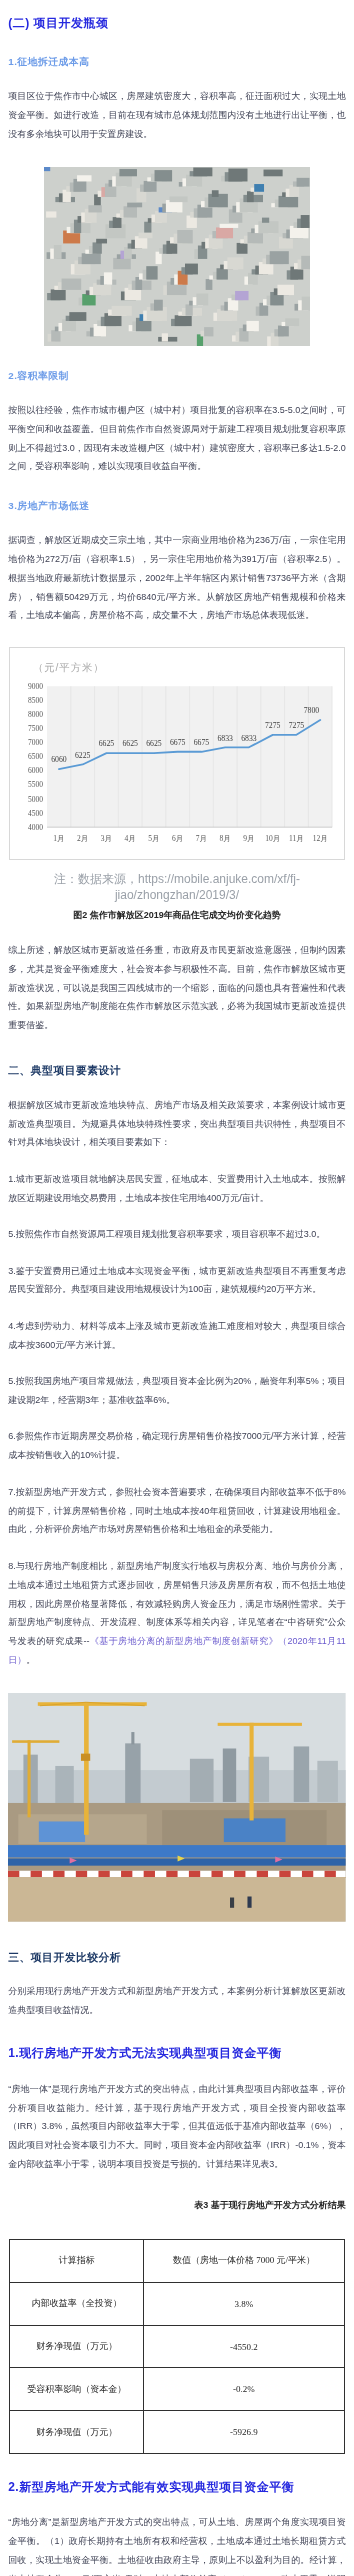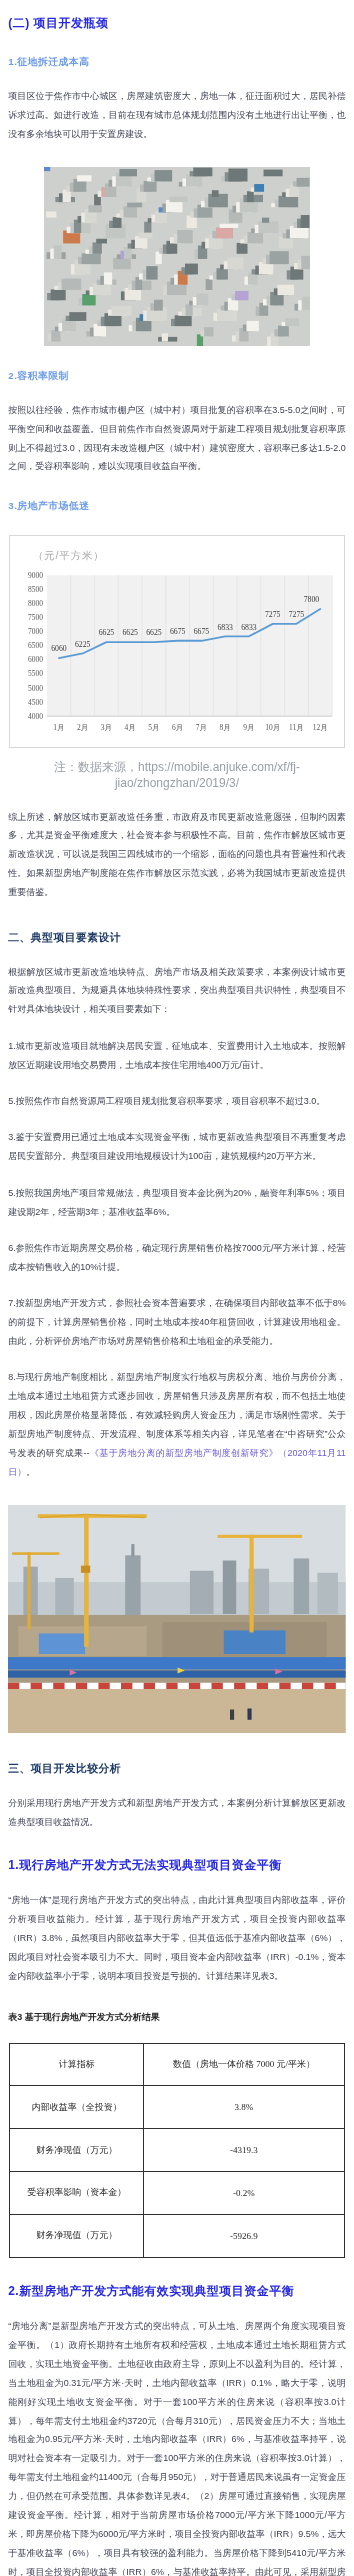--- a/index.html
+++ b/index.html
@@ -18,33 +18,33 @@
   .fig-center { width:266px; margin:23px auto; }
   .fig-full { width:100%; margin:23px 0; }
   svg.ph { display:block; width:100%; height:auto; }
 
   .chart-box { border:0.5px solid #d8d8d8; background:#ffffff; padding:13.4px 7.2px 6.2px; margin:21.6px 1px 8.2px; }
   .chart-title { color:#a6a6a6; font-size:10.3px; margin:0 0 5.2px 15.5px; letter-spacing:1px; }
   #price-chart-svg { width:100%; display:block; }
   .chart-note { text-align:center; color:#9aa0a8; font-size:12px; margin:11.3px 0 7.2px; }
   .fig-caption { text-align:center; color:#262626; font-weight:bold; font-size:9px; margin:2.1px 0 18.5px; }
 
-  .tbl-caption { text-align:left; color:#262626; font-weight:bold; font-size:9px; margin:25px 0 19px; }
+  .tbl-caption { text-align:right; color:#262626; font-weight:bold; font-size:9px; margin:25px 0 27px; }
   table.data { width:calc(100% - 2.1px); margin:0 auto 6.2px; border-collapse:collapse; font-family:"Liberation Serif", serif; }
   table.data th, table.data td { border:0.8px solid #2f2f2f; text-align:center; padding:14.4px 3.1px; font-size:9px; color:#1d1d1d; }
   table.data th { font-weight:normal; }
 </style>
 </head>
 <body>
 
 <div class="page">
 
   <h3 class="h-blue first">(二) 项目开发瓶颈</h3>
   <h4 class="h-light">1.征地拆迁成本高</h4>
-  <p class="body">项目区位于焦作市中心城区，房屋建筑密度大，房地一体，征迁面积过大，居民补偿诉求过高。如进行改造，目前在现有城市总体规划范围内没有土地进行出让平衡，也没有多余地块可以用于安置房建设。</p>
+  <p class="body">项目区位于焦作市中心城区，房屋建筑密度大，容积率高，征迁面积过大，实现土地资金平衡。如进行改造，目前在现有城市总体规划范围内没有土地进行出让平衡，也没有多余地块可以用于安置房建设。</p>
 
   <figure class="fig-center">
     <svg class="ph" id="img1-svg" viewBox="0 0 515 348" preserveAspectRatio="none">
       <rect width="515" height="348" fill="#cdd0cc"></rect>
     <rect x="0" y="0" width="12" height="8" fill="#5b89c9"></rect>
         <rect x="97" y="53" width="13" height="25" fill="#6f7878"></rect>
         <rect x="194" y="106" width="14" height="22" fill="#848e8e"></rect>
         <rect x="291" y="159" width="15" height="19" fill="#c3c7c3"></rect>
         <rect x="388" y="212" width="16" height="16" fill="#f4f2ec"></rect>
         <rect x="485" y="265" width="17" height="13" fill="#9aa2a2"></rect>
@@ -282,20 +282,21 @@
         <rect x="489" y="21" width="25" height="17" fill="#9aa2a2"></rect>
         <rect x="86" y="74" width="26" height="14" fill="#b5bab8"></rect>
         <rect x="183" y="127" width="27" height="11" fill="#d8d8d2"></rect>
       </svg>
   </figure>
 
   <h4 class="h-light">2.容积率限制</h4>
   <p class="body">按照以往经验，焦作市城市棚户区（城中村）项目批复的容积率在3.5-5.0之间时，可平衡空间和收益覆盖。但目前焦作市自然资源局对于新建工程项目规划批复容积率原则上不得超过3.0，因现有未改造棚户区（城中村）建筑密度大，容积率已多达1.5-2.0之间，受容积率影响，难以实现项目收益自平衡。</p>
 
   <h4 class="h-light">3.房地产市场低迷</h4>
+  <p class="body">据调查，解放区近期成交三宗土地，其中一宗商业用地价格为236万/亩，一宗住宅用地价格为272万/亩（容积率1.5），另一宗住宅用地价格为391万/亩（容积率2.5）。根据当地政府最新统计数据显示，2002年上半年辖区内累计销售73736平方米（含期房），销售额50429万元，均价6840元/平方米。从解放区房地产销售规模和价格来看，土地成本偏高，房屋价格不高，成交量不大，房地产市场总体表现低迷。</p>
 
   <div class="chart-box">
     <div class="chart-title">（元/平方米）</div>
     <svg id="price-chart-svg" viewBox="0 0 616 332">
         <rect x="58" y="12" width="550" height="272" fill="#f1f1f1"></rect>
         <line x1="103.83333333333334" y1="12" x2="103.83333333333334" y2="284" stroke="#dcdcdc" stroke-width="1"></line>
         <line x1="149.66666666666669" y1="12" x2="149.66666666666669" y2="284" stroke="#dcdcdc" stroke-width="1"></line>
         <line x1="195.5" y1="12" x2="195.5" y2="284" stroke="#dcdcdc" stroke-width="1"></line>
         <line x1="241.33333333333334" y1="12" x2="241.33333333333334" y2="284" stroke="#dcdcdc" stroke-width="1"></line>
         <line x1="287.16666666666663" y1="12" x2="287.16666666666663" y2="284" stroke="#dcdcdc" stroke-width="1"></line>
@@ -339,28 +340,30 @@
         <text x="310.08333333333337" y="125.47999999999999" text-anchor="middle" fill="#404040" font-size="15" font-family="&quot;Liberation Serif&quot;, serif">6675</text>
         <text x="355.9166666666667" y="125.47999999999999" text-anchor="middle" fill="#404040" font-size="15" font-family="&quot;Liberation Serif&quot;, serif">6675</text>
         <text x="401.75" y="116.88480000000001" text-anchor="middle" fill="#404040" font-size="15" font-family="&quot;Liberation Serif&quot;, serif">6833</text>
         <text x="447.5833333333333" y="116.88480000000001" text-anchor="middle" fill="#404040" font-size="15" font-family="&quot;Liberation Serif&quot;, serif">6833</text>
         <text x="493.4166666666667" y="92.84" text-anchor="middle" fill="#404040" font-size="15" font-family="&quot;Liberation Serif&quot;, serif">7275</text>
         <text x="539.25" y="92.84" text-anchor="middle" fill="#404040" font-size="15" font-family="&quot;Liberation Serif&quot;, serif">7275</text>
         <text x="583.0833333333334" y="64.28" text-anchor="end" fill="#404040" font-size="15" font-family="&quot;Liberation Serif&quot;, serif">7800</text>
       </svg>
   </div>
   <div class="chart-note">注：数据来源，https://mobile.anjuke.com/xf/fj-jiao/zhongzhan/2019/3/</div>
+  <div class="fig-caption">图2 焦作市解放区2019年商品住宅成交均价变化趋势</div>
 
   <p class="body">综上所述，解放区城市更新改造任务重，市政府及市民更新改造意愿强，但制约因素多，尤其是资金平衡难度大，社会资本参与积极性不高。目前，焦作市解放区城市更新改造状况，可以说是我国三四线城市的一个缩影，面临的问题也具有普遍性和代表性。如果新型房地产制度能在焦作市解放区示范实践，必将为我国城市更新改造提供重要借鉴。</p>
 
   <h2 class="h-main">二、典型项目要素设计</h2>
   <p class="body">根据解放区城市更新改造地块特点、房地产市场及相关政策要求，本案例设计城市更新改造典型项目。为规避具体地块特殊性要求，突出典型项目共识特性，典型项目不针对具体地块设计，相关项目要素如下：</p>
   <p class="body">1.城市更新改造项目就地解决居民安置，征地成本、安置费用计入土地成本。按照解放区近期建设用地交易费用，土地成本按住宅用地400万元/亩计。</p>
   <p class="body">5.按照焦作市自然资源局工程项目规划批复容积率要求，项目容积率不超过3.0。</p>
   <p class="body">3.鉴于安置费用已通过土地成本实现资金平衡，城市更新改造典型项目不再重复考虑居民安置部分。典型项目建设用地规模设计为100亩，建筑规模约20万平方米。</p>
+  <p class="body">4.考虑到劳动力、材料等成本上涨及城市更新改造施工难度相对较大，典型项目综合成本按3600元/平方米计算。</p>
   <p class="body">5.按照我国房地产项目常规做法，典型项目资本金比例为20%，融资年利率5%；项目建设期2年，经营期3年；基准收益率6%。</p>
   <p class="body">6.参照焦作市近期房屋交易价格，确定现行房屋销售价格按7000元/平方米计算，经营成本按销售收入的10%计提。</p>
   <p class="body">7.按新型房地产开发方式，参照社会资本普遍要求，在确保项目内部收益率不低于8%的前提下，计算房屋销售价格，同时土地成本按40年租赁回收，计算建设用地租金。由此，分析评价房地产市场对房屋销售价格和土地租金的承受能力。</p>
   <p class="body"><span>8.与现行房地产制度相比，新型房地产制度实行地权与房权分离、地价与房价分离，土地成本通过土地租赁方式逐步回收，房屋销售只涉及房屋所有权，而不包括土地使用权，因此房屋价格显著降低，有效减轻购房人资金压力，满足市场刚性需求。关于新型房地产制度特点、开发流程、制度体系等相关内容，详见笔者在“中咨研究”公众号发表的研究成果--</span><span class="purple-link">《基于房地分离的新型房地产制度创新研究》（2020年11月11日）</span><span>。</span></p>
 
   <figure class="fig-full">
     <svg class="ph" viewBox="0 0 657 445" preserveAspectRatio="none">
       <rect width="657" height="445" fill="#d7dde0"></rect>
       <rect x="0" y="150" width="657" height="70" fill="#c3cbd0"></rect>
       <rect x="30" y="120" width="28" height="95" fill="#9fa9af"></rect>
@@ -411,21 +414,21 @@
         <tr>
       <th style="width:40%">计算指标</th>
       <th>数值（房地一体价格 7000 元/平米）</th>
     </tr>
     <tr>
           <td>内部收益率（全投资）</td>
           <td>3.8%</td>
         </tr>
     <tr>
           <td>财务净现值（万元）</td>
-          <td>-4319.3</td>
+          <td>-4550.2</td>
         </tr>
     <tr>
           <td>受容积率影响（资本金）</td>
           <td>-0.2%</td>
         </tr>
     <tr>
           <td>财务净现值（万元）</td>
           <td>-5926.9</td>
         </tr>
   </tbody>

